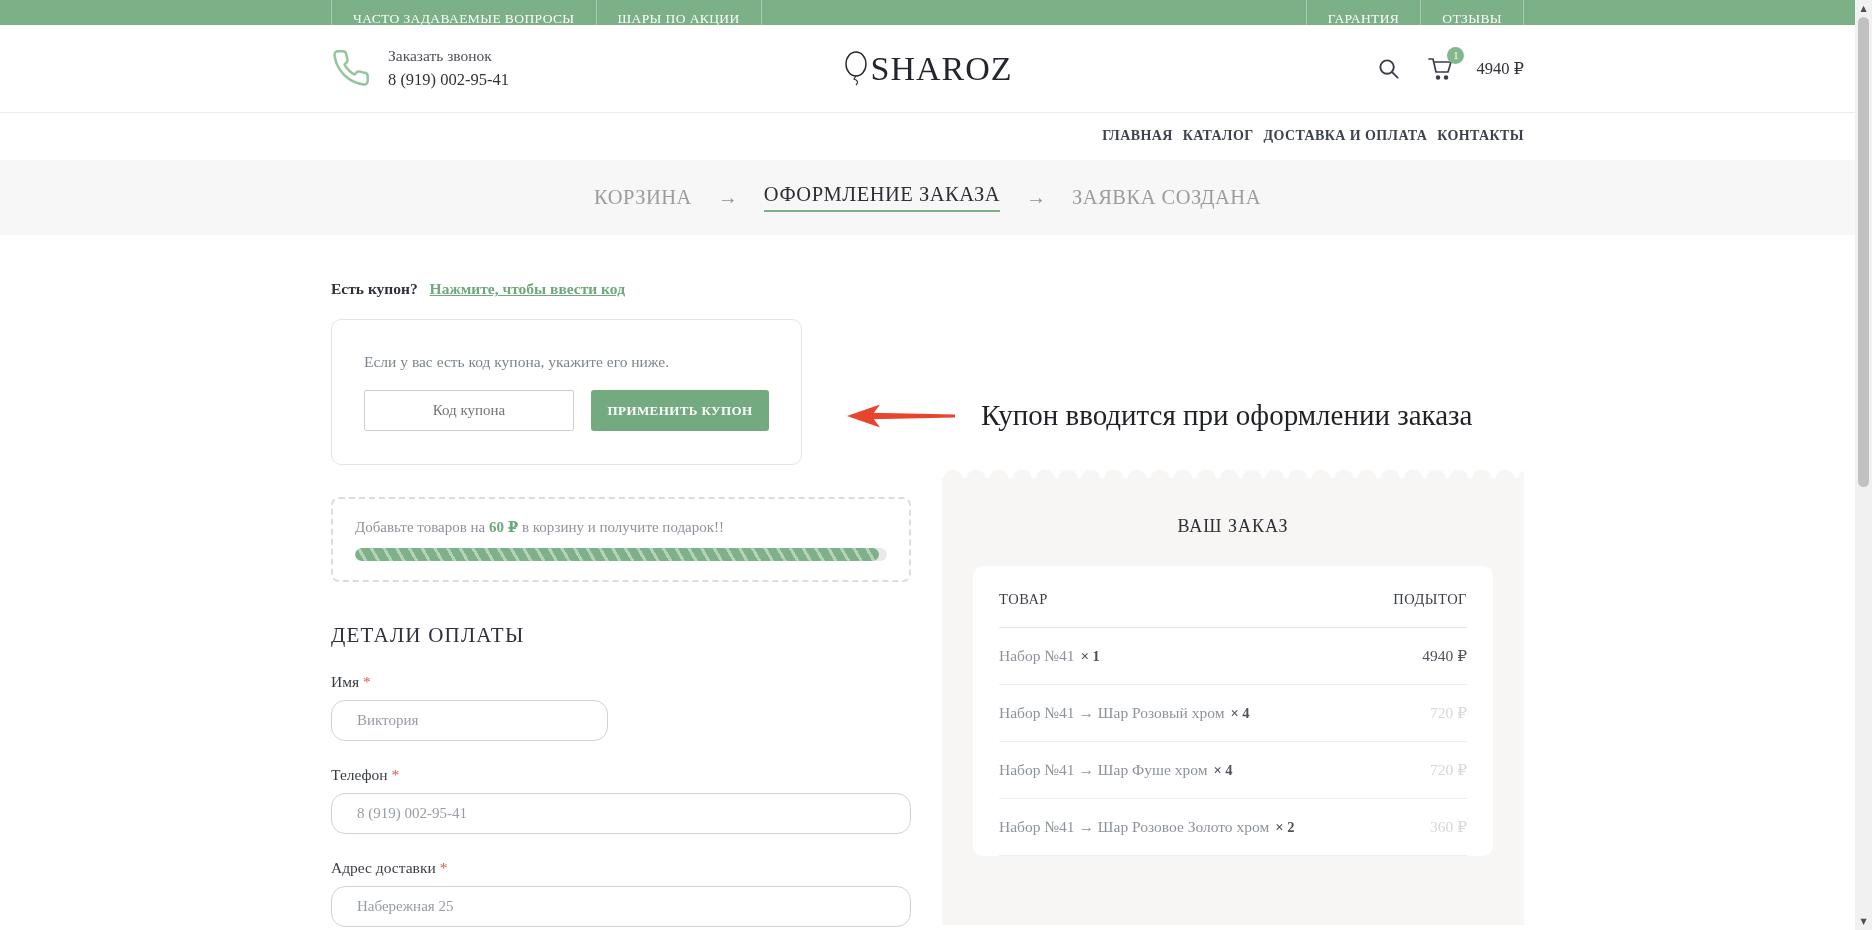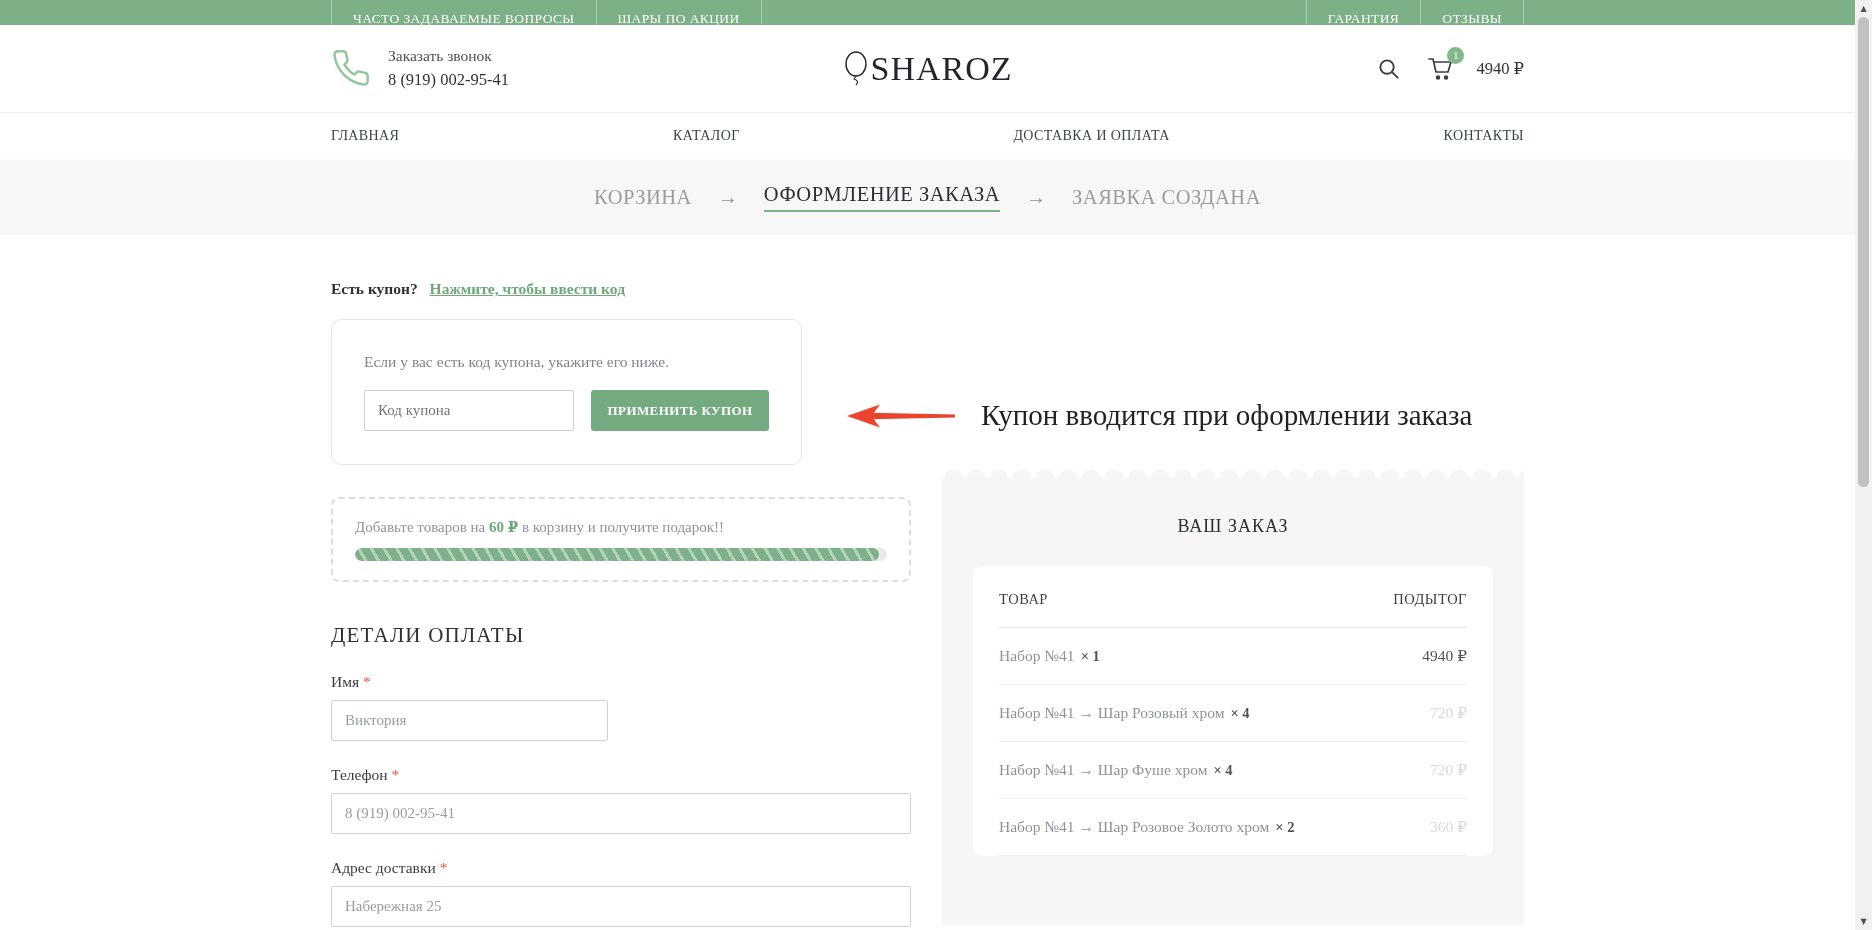--- a/index.html
+++ b/index.html
@@ -26,21 +26,21 @@
     align-items:center; font-size:34px; color:#24262e; letter-spacing:1px; cursor:pointer; }
   .header-right { margin-left:auto; display:flex; align-items:center; gap:27px; }
   .cart-wrap { position:relative; cursor:pointer; }
   .badge { position:absolute; top:-9px; right:-9px; width:17px; height:17px;
     border-radius:50%; background:#82b88c; color:#fff; font-size:10.5px;
     display:flex; align-items:center; justify-content:center; }
   .cart-total { font-size:16.5px; color:#2f333a; margin-left:-6px; }
 
   
   .nav { border-top:1px solid #ececec; border-bottom:1px solid #fdfdfd; }
-  .nav .container { height:46px; display:flex; justify-content:space-between; align-items:center; gap:10px; }
+  .nav .container { height:46px; display:flex; justify-content:flex-end; align-items:center; gap:10px;font-weight:bold; }
   .nav-link { font-size:14px; color:#3c434c; letter-spacing:.4px; }
 
   
   .breadcrumb { background:#f7f7f7; }
   .breadcrumb .container { height:75px; display:flex; justify-content:center; align-items:center; gap:26px; }
   .bc-step { font-size:20.5px; letter-spacing:.5px; }
   .bc-inactive { color:#9c9c9c; }
   .bc-active { color:#2c2f36; padding-bottom:4px; border-bottom:2px solid #7cb087; }
   .bc-sep { color:#8f8f8f; font-size:20px; }
 
@@ -49,21 +49,21 @@
   .left-col { width:580px; padding-top:45px; }
   .coupon-head { font-size:15.5px; }
   .coupon-head b { color:#2e3238; }
   .coupon-toggle { color:#6fa87b; font-weight:bold; text-decoration:underline; margin-left:8px; }
   .coupon-box { margin-top:21px; width:471px; min-height:141px;
     border:1px solid #e4e4e4; border-radius:10px; padding:33px 32px; }
   .coupon-hint { font-size:15.5px; color:#7d8590; margin-bottom:19px; }
   .coupon-row { display:flex; gap:17px; }
   .coupon-input { width:210px; height:41px; border:1px solid #cfcfcf; border-radius:2px;
     padding:0 13px; font-size:15px; color:#999;
-    font-family:"Liberation Serif","DejaVu Serif",serif; }
+    font-family:"Liberation Serif","DejaVu Serif",serif;text-align:center; }
   .apply-btn { width:181px; height:41px; background:#74aa80; color:#fff; border:none;
     border-radius:3px; font-size:13px; font-weight:bold; letter-spacing:.4px; cursor:pointer;
     font-family:"Liberation Serif","DejaVu Serif",serif; }
 
   
   .annotation { position:absolute; left:516px; top:164px; display:flex; align-items:center; gap:24px; }
   .annotation-text { font-size:29px; color:#1e2125; white-space:nowrap; }
 
   
   .gift-box { margin-top:32px; width:580px; border:2px dashed #dcdcdc; border-radius:8px;
@@ -72,21 +72,21 @@
   .gift-amount { color:#6fa87b; font-weight:bold; }
   .gift-track { margin-top:12px; height:13px; background:#e9e9e9; border-radius:7px; overflow:hidden; }
   .gift-fill { height:100%; border-radius:7px;
     background:repeating-linear-gradient(60deg,#7eb189 0 8px,#b3d4ba 8px 11px); }
 
   
   .billing-title { margin-top:41px; font-size:21px; letter-spacing:1.2px; color:#2e3138; }
   .field-label { margin-top:25px; font-size:15.5px; color:#393e45; }
   .req { color:#d8584a; }
   .field-input { margin-top:9px; display:block; height:41px; border:1px solid #d2d2d2;
-    border-radius:2px; padding:0 13px; font-size:15px; color:#979da5; background:#fff;
+    border-radius:14px; padding:0 25px; font-size:15px; color:#979da5; background:#fff;
     font-family:"Liberation Serif","DejaVu Serif",serif; }
   .w-small { width:277px; } .w-full { width:580px; }
 
   
   .order-panel { position:absolute; left:611px; top:243px; width:582px; height:447px; background:#f7f6f4; }
   .scallop { position:absolute; top:-11px; left:0; right:0; height:12px;
     background-image:radial-gradient(circle at 11px 12px,#f7f6f4 9px,rgba(0,0,0,0) 10px);
     background-size:23px 12px; background-repeat:repeat-x; }
   .order-title { padding-top:38px; text-align:center; font-size:18px; letter-spacing:1px; color:#2d3037; }
   .order-card { margin:29px 31px 0; background:#fff; border-radius:10px; padding:0 26px; }

